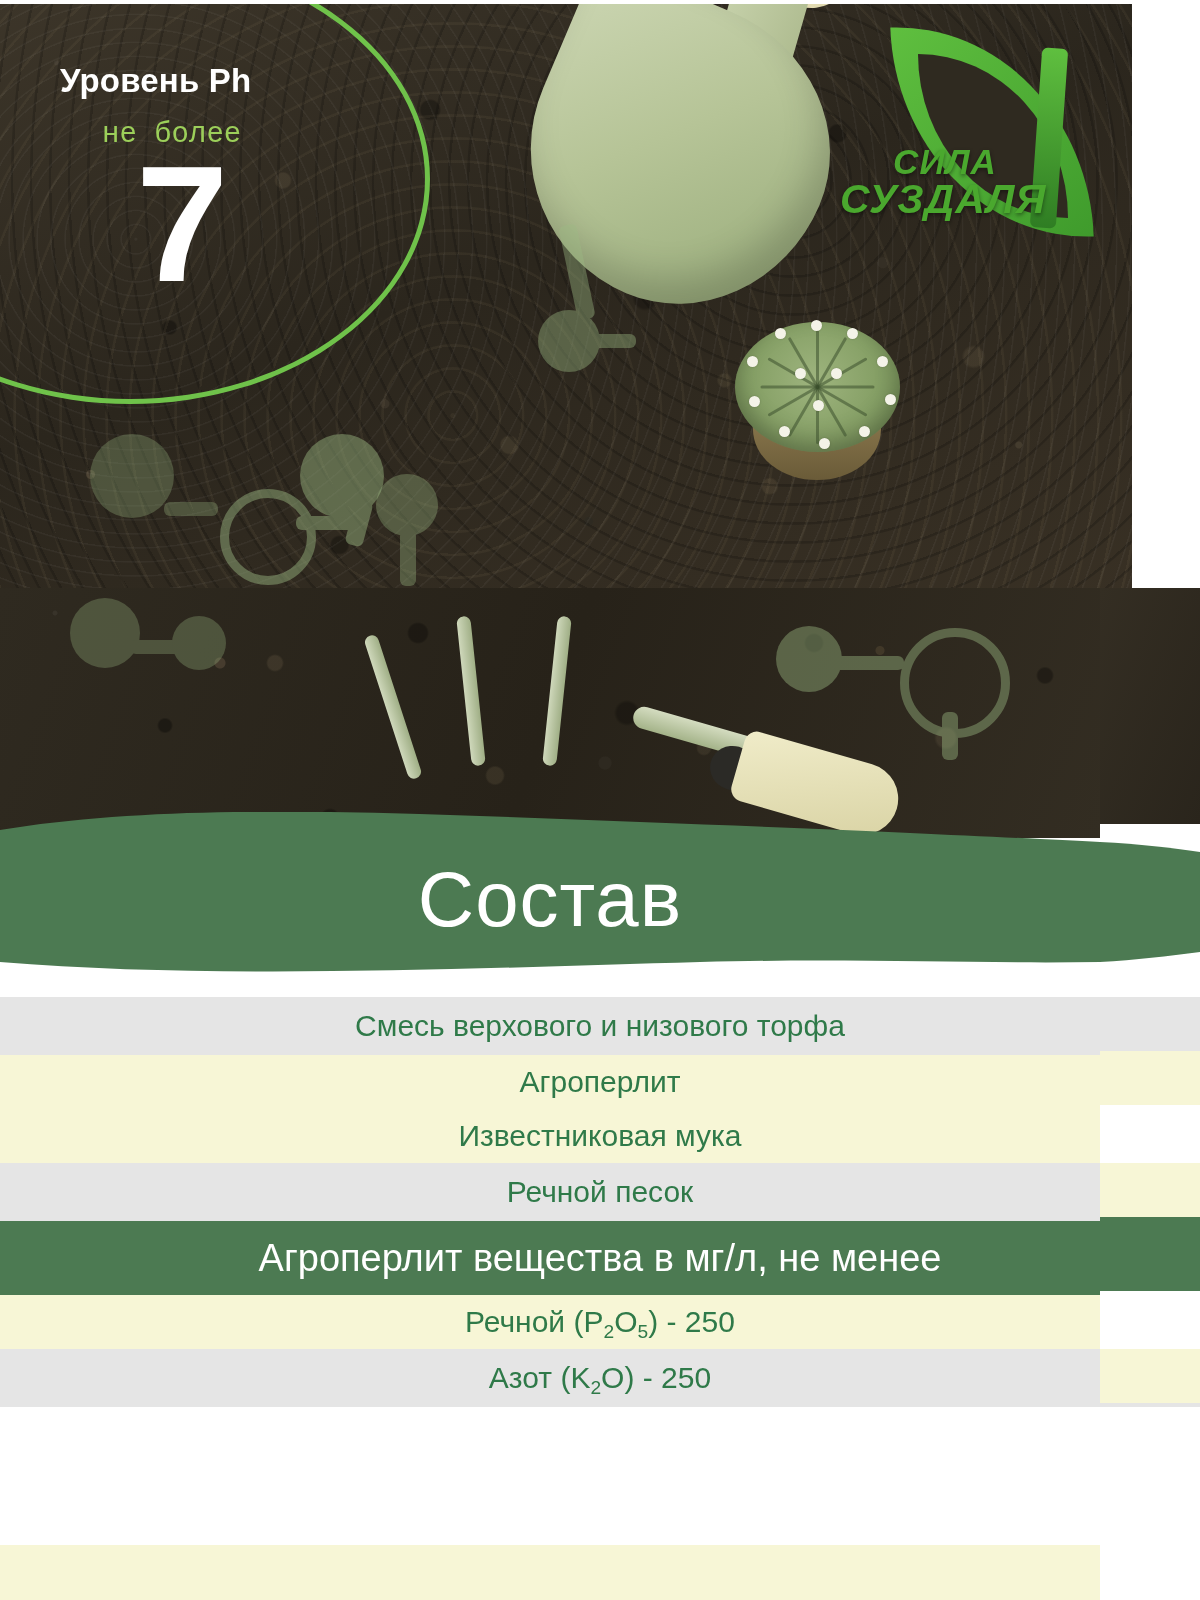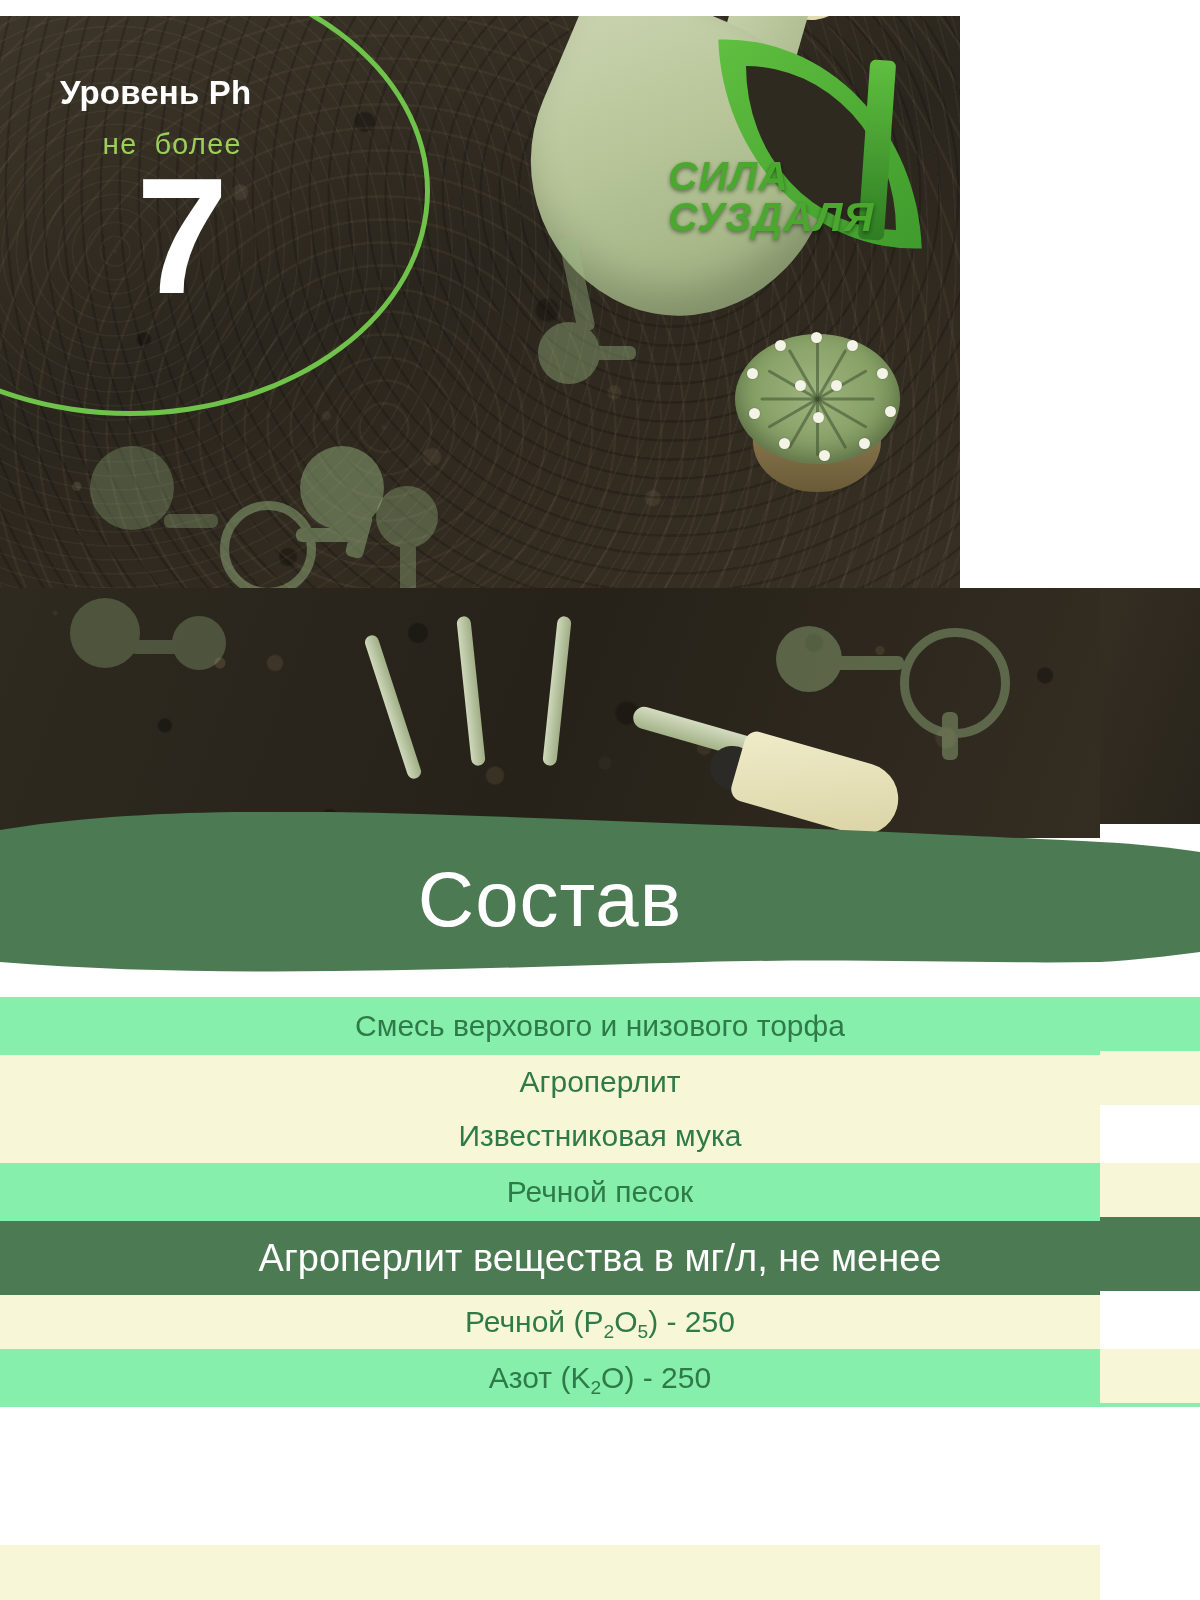--- a/index.html
+++ b/index.html
@@ -11,22 +11,22 @@
     width: 1200px;
     height: 1600px;
     position: relative;
     overflow: hidden;
     font-family: "Liberation Sans", sans-serif;
   }
 
   
   .photo-top {
     position: absolute;
-    left: 0; top: 16px;
-    width: 960px; height: 588px;
+    left: 0; top: 4px;
+    width: 1132px; height: 588px;
     overflow: hidden;
     background:
       radial-gradient(circle at 18% 22%, #4a4236 0 3px, transparent 4px),
       radial-gradient(circle at 34% 68%, #3a3328 0 4px, transparent 5px),
       radial-gradient(circle at 62% 12%, #4e4435 0 3px, transparent 4px),
       radial-gradient(circle at 78% 44%, #352f25 0 5px, transparent 6px),
       radial-gradient(circle at 8% 80%, #473e30 0 4px, transparent 5px),
       radial-gradient(circle at 52% 88%, #2e2a21 0 4px, transparent 5px),
       radial-gradient(circle at 90% 75%, #443c2e 0 3px, transparent 4px),
       linear-gradient(160deg, #3c3529 0%, #2b261d 45%, #383024 100%);
@@ -217,21 +217,21 @@
     position: absolute;
     left: 0; top: 126px;
     width: 210px;
     text-align: left;
     font-weight: bold;
     font-style: italic;
     color: #4aa82e;
     line-height: 1.0;
     text-shadow: 0 2px 4px rgba(0,0,0,.45);
   }
-  .logo-text .l1 { font-size: 41px; letter-spacing: 1px; }
+  .logo-text .l1 { font-size: 35px; letter-spacing: 1px; text-align: center; }
   .logo-text .l2 { font-size: 41px; letter-spacing: 1px; }
 
   
   .photo-strip {
     position: absolute;
     left: 0; top: 588px;
     width: 1100px; height: 250px;
     overflow: hidden;
     background:
       radial-gradient(circle at 20% 30%, #463c2e 0 5px, transparent 6px),
@@ -309,21 +309,21 @@
     position: relative;
     width: 1200px;
     text-align: center;
     font-size: 30px;
     color: #2f7a49;
     line-height: 1;
     display: flex;
     align-items: center;
     justify-content: center;
   }
-  .row.plain { height: 58px; background: #86efac; }
+  .row.plain { height: 58px; background: #e5e5e5; }
   .row.cream { height: 54px; background: #f7f6d6; }
   .row.head  {
     height: 74px;
     background: #4c7a52;
     color: #ffffff;
     font-size: 38px;
   }
   .row .txt { padding: 0 20px; }
   .row sub { font-size: .64em; vertical-align: baseline; position: relative; top: 6px; }
 

